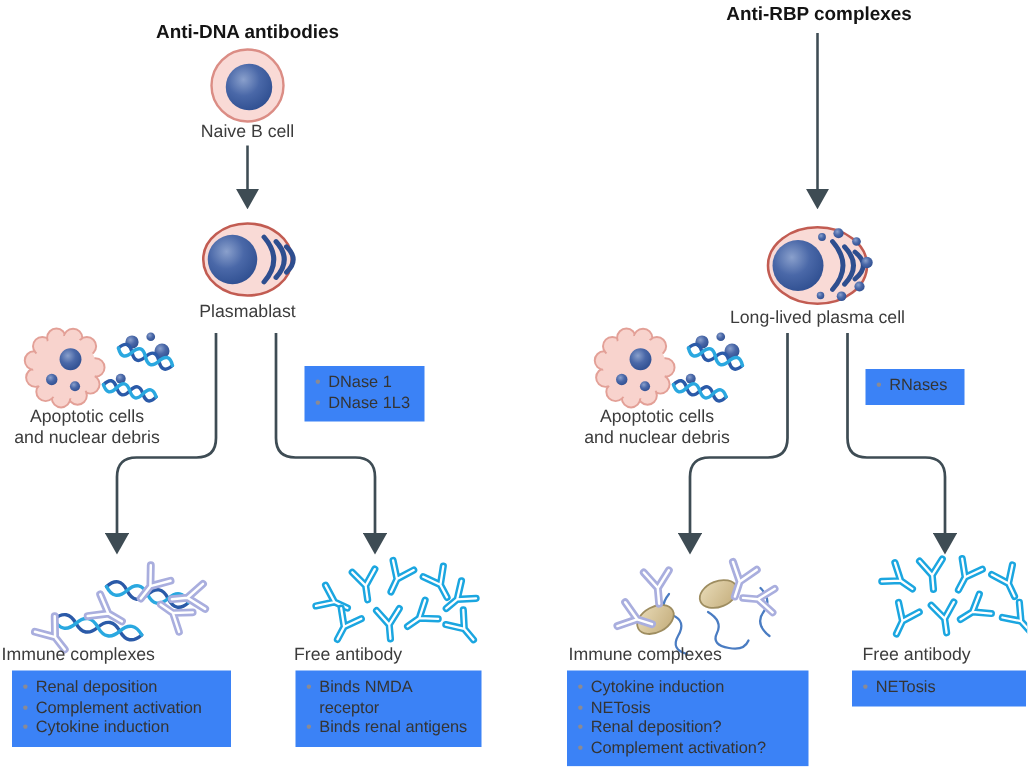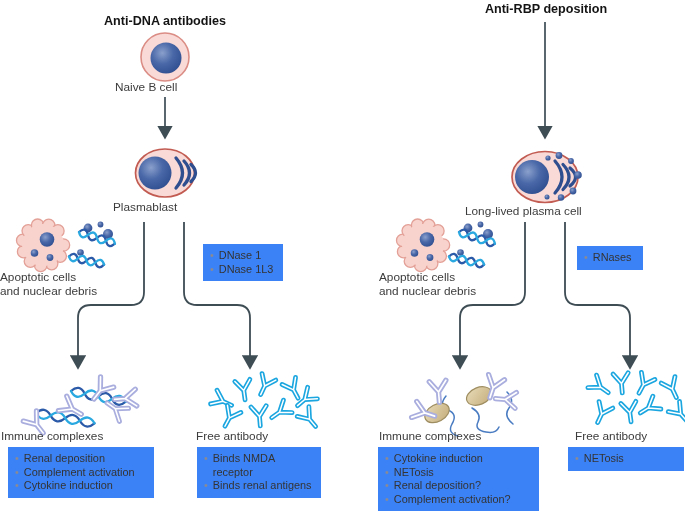--- a/index.html
+++ b/index.html
@@ -3,21 +3,21 @@
 <meta charset="utf-8">
 <style>
   html,body{margin:0;padding:0;background:#fff;}
   #stage{
     position:relative;width:685px;height:511px;background:#ffffff;
     font-family:"Liberation Sans",sans-serif;overflow:hidden;
   }
   #stage svg{position:absolute;left:0;top:0;}
   .lbl{
     position:absolute;font-size:11.8px;line-height:13.5px;color:#3c3c3c;
-    text-align:left;white-space:nowrap;
+    text-align:center;white-space:nowrap;
   }
   .lbl.left-align{text-align:left;}
   .title{
     position:absolute;font-size:12.6px;font-weight:bold;color:#141414;
     text-align:center;white-space:nowrap;
   }
   .pbox{
     position:absolute;background:#3b82f6;color:#343434;
     font-size:10.9px;line-height:13.6px;padding:5px 6px 5px 7px;
     box-sizing:border-box;
@@ -179,21 +179,21 @@
       <use href="#ab" transform="translate(646,380) rotate(28)"></use>
       <use href="#ab" transform="translate(670,384) rotate(-25)"></use>
       <use href="#ab" transform="translate(604,409) rotate(25)"></use>
       <use href="#ab" transform="translate(629,407) rotate(-8)"></use>
       <use href="#ab" transform="translate(653,405) rotate(58)"></use>
       <use href="#ab" transform="translate(677,410) rotate(-42)"></use>
     </g>
   </svg>
 
   <div class="title" style="left:55px;top:14px;width:220px;">Anti-DNA antibodies</div>
-  <div class="title" style="left:437px;top:2px;width:218px;">Anti-RBP deposition</div>
+  <div class="title" style="left:437px;top:2px;width:218px;">Anti-RBP complexes</div>
 
   <div class="lbl" style="left:115px;top:81px;width:100px;">Naive B cell</div>
   <div class="lbl" style="left:465px;top:205px;width:160px;">Long-lived plasma cell</div>
   <div class="lbl" style="left:113px;top:201px;width:104px;">Plasmablast</div>
 
   <div class="lbl" style="left:0px;top:271px;width:116px;">
     <div>Apoptotic cells</div>
     <div>and nuclear debris</div>
   </div>
   <div class="lbl" style="left:379px;top:271px;width:118px;">

